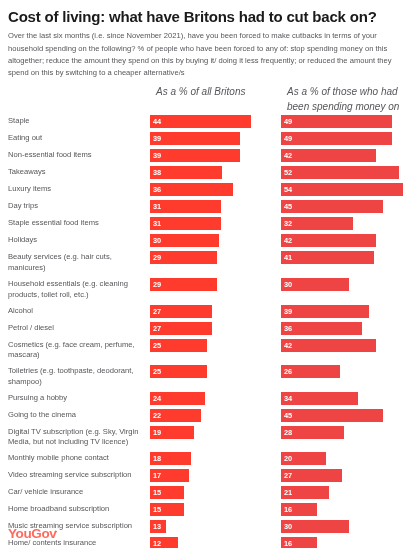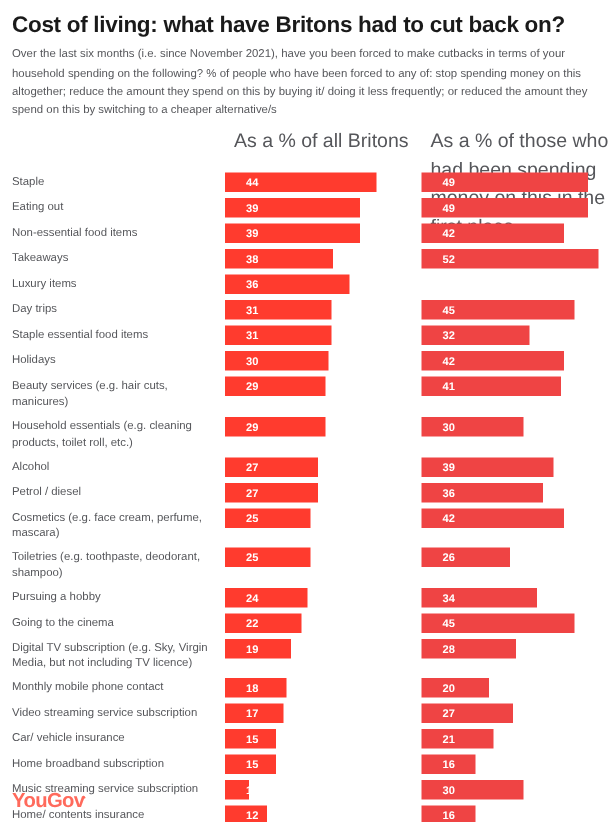--- a/index.html
+++ b/index.html
@@ -37,24 +37,25 @@
     letter-spacing: 0.01px;
     max-width: 396px;
   }
   .col-headers {
     position: relative;
     height: 28px;
     margin-top: 6px;
   }
   .col-header {
     position: absolute;
-    font-size: 13px;
+    font-size: 10px;
     color: #55565a;
     line-height: 1.45;
     top: 0;
+    font-style: italic;
   }
   .col-header.red-col { left: 148px; width: 120px; }
   .col-header.purple-col { left: 279px; width: 125px; }
 
   .rows {
     position: relative;
     margin-top: 2px;
   }
   .row {
     display: flex;
@@ -81,21 +82,21 @@
   .bar-cell.purple-cell { flex: 0 0 129px; width: 129px; }
   .bar {
     height: 13px;
     position: relative;
     display: block;
   }
   .bar.red { background: #ff3b2e; }
   .bar.purple { background: #ef4444; }
   .bar-value {
     position: absolute;
-    left: 14px;
+    left: 3px;
     top: 0;
     line-height: 13px;
     font-size: 7.4px;
     font-weight: bold;
     color: #ffffff;
   }
   .footer {
     position: absolute;
     left: 8px;
     right: 8px;
@@ -205,20 +206,25 @@
           </div>
         </div>
       </div>
       <div class="row">
         <div class="row-label">Luxury items</div>
         <div class="bar-cell red-cell">
           <div class="bar red" style="width: 83px;">
             <span class="bar-value">36</span>
           </div>
         </div>
+        <div class="bar-cell purple-cell">
+          <div class="bar purple" style="width: 122px;">
+            <span class="bar-value">54</span>
+          </div>
+        </div>
       </div>
       <div class="row">
         <div class="row-label">Day trips</div>
         <div class="bar-cell red-cell">
           <div class="bar red" style="width: 71px;">
             <span class="bar-value">31</span>
           </div>
         </div>
         <div class="bar-cell purple-cell">
           <div class="bar purple" style="width: 102px;">

